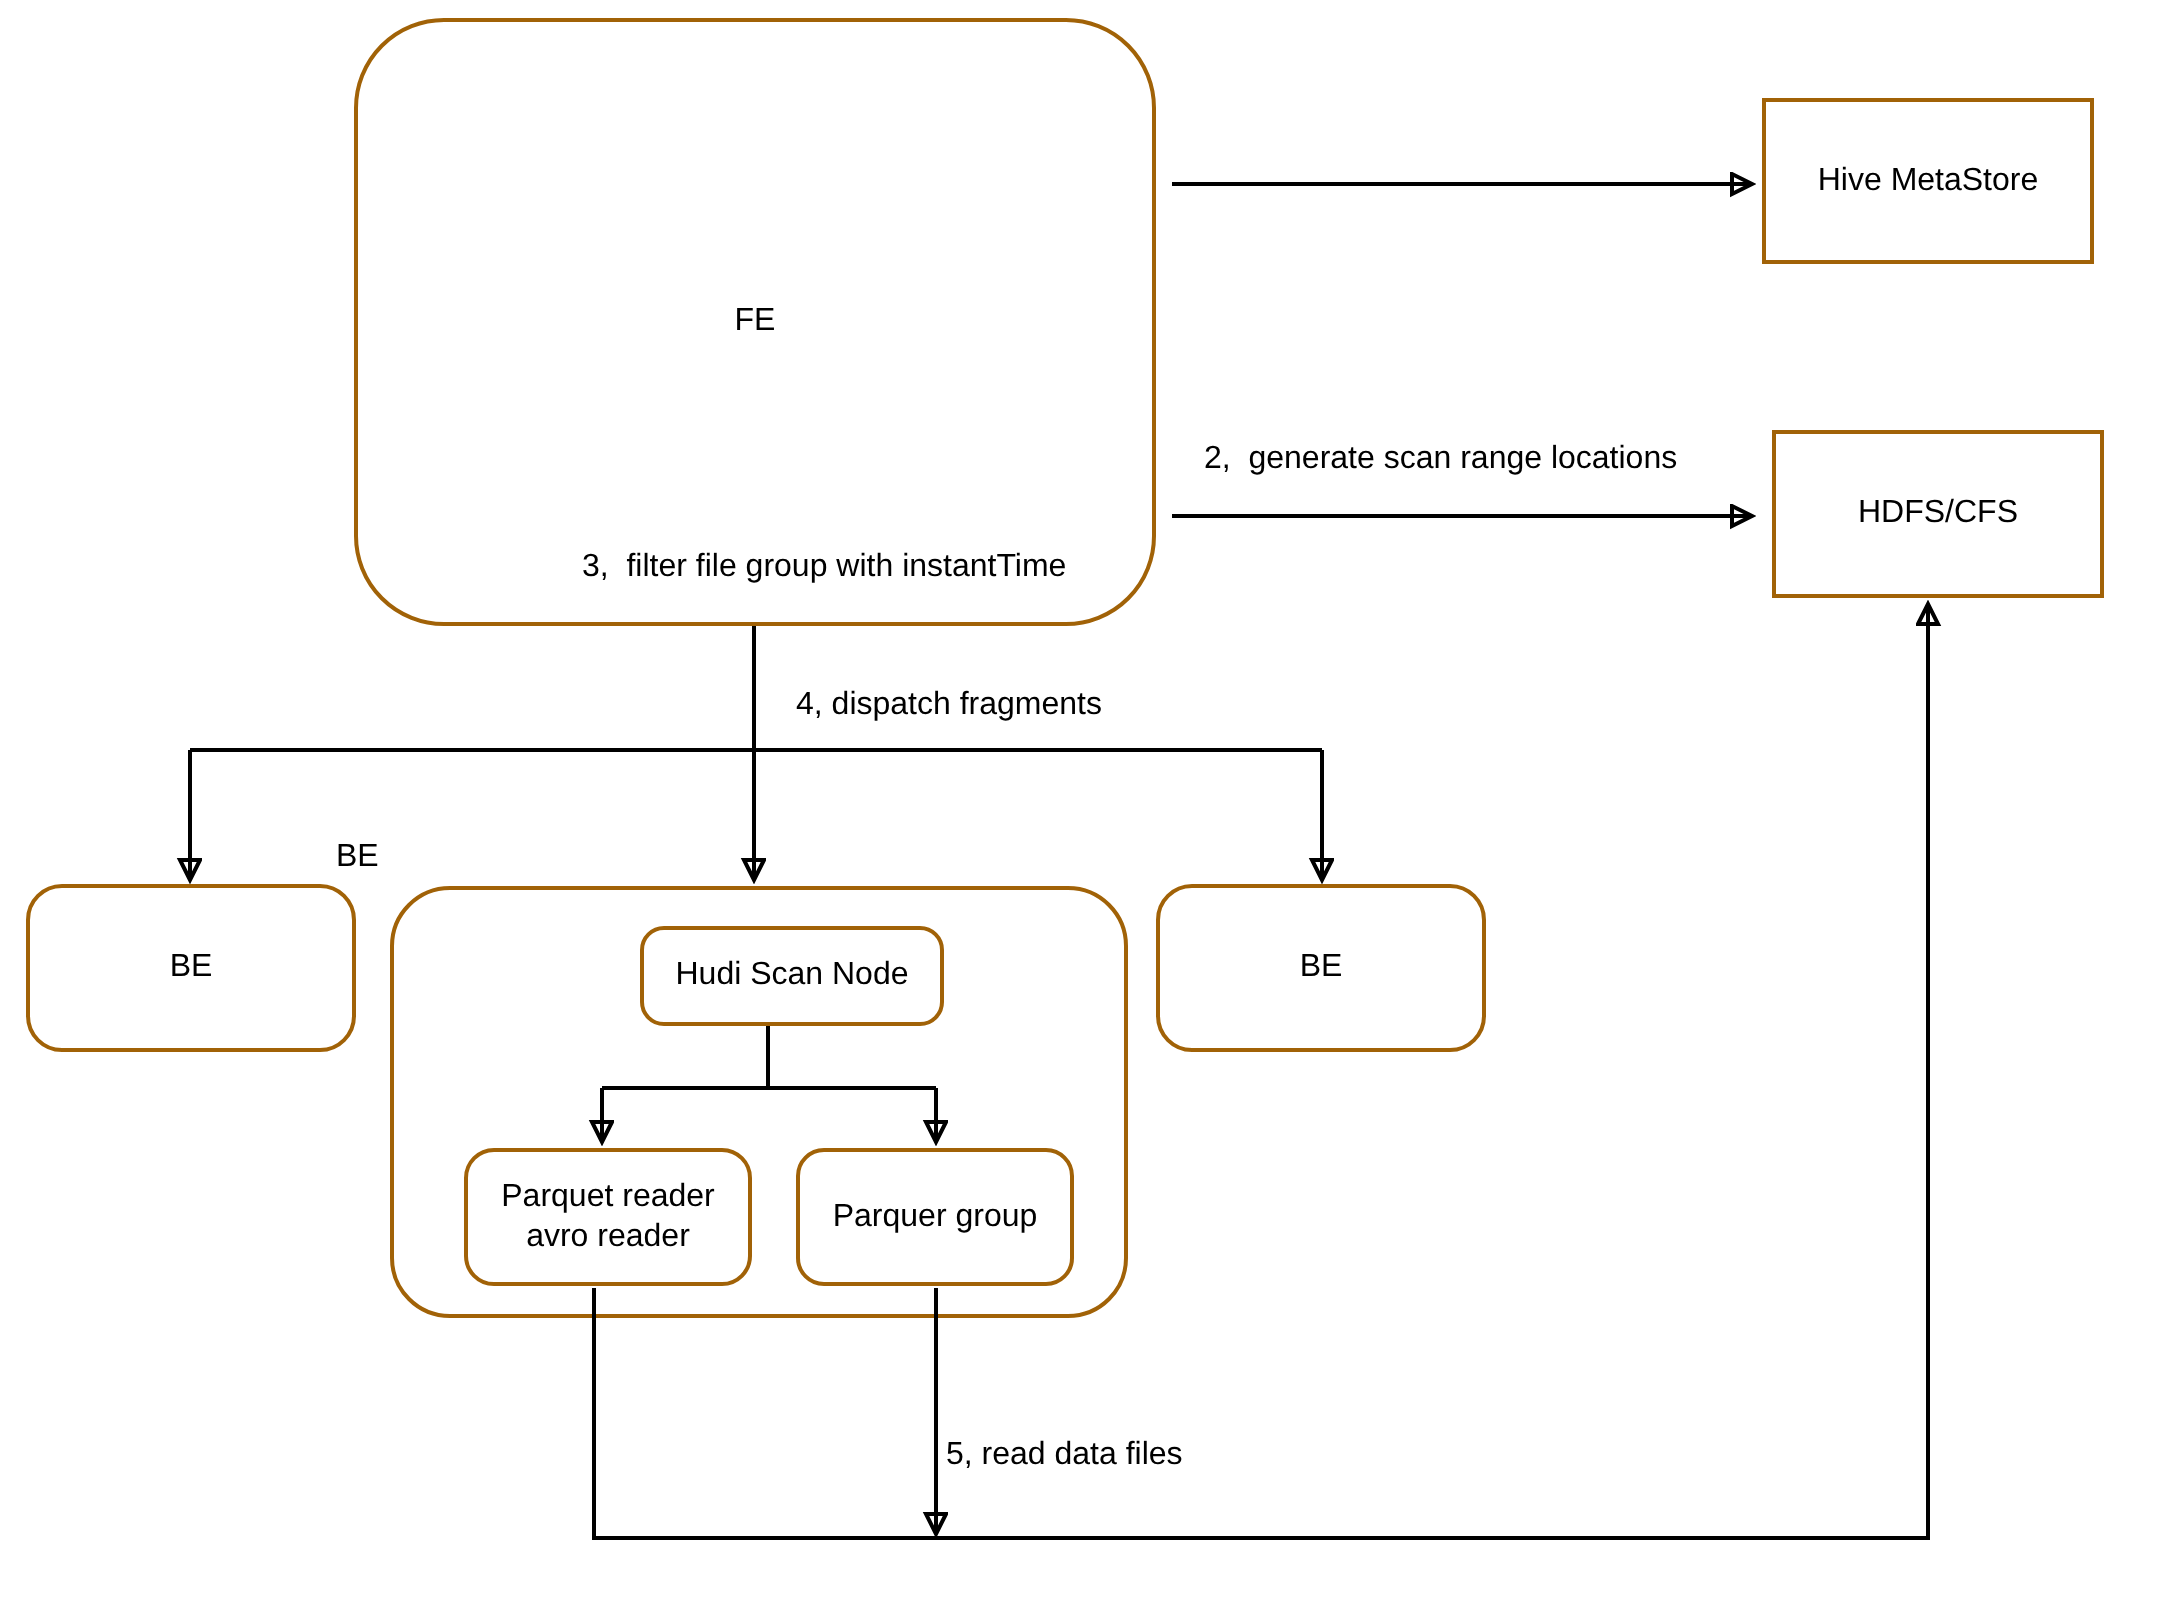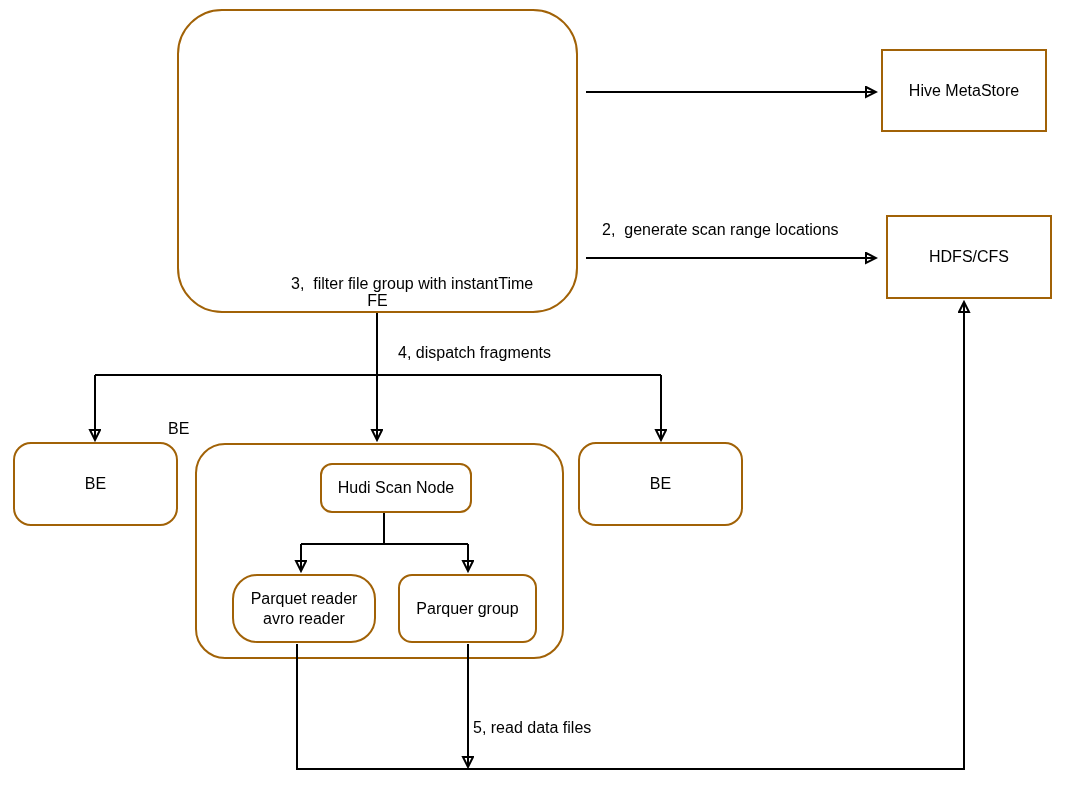--- a/index.html
+++ b/index.html
@@ -24,28 +24,28 @@
     font-size: 16px;
     line-height: 1.25;
   }
   .node.transparent { background: transparent; }
   .edge-label {
     position: absolute;
     font-size: 16px;
     white-space: pre;
     line-height: 1.2;
   }
-  #fe-node        { left: 177px; top: 9px;   width: 401px; height: 304px; border-radius: 45px; align-items: flex-end; }
+  #fe-node        { left: 177px; top: 9px;   width: 401px; height: 304px; border-radius: 45px; }
   #hive-node      { left: 881px; top: 49px;  width: 166px; height: 83px;  border-radius: 0; }
   #hdfs-node      { left: 840px; top: 215px; width: 166px; height: 84px;  border-radius: 0; margin-left: 46px; }
   #be-left-node   { left: 13px;  top: 442px; width: 165px; height: 84px;  border-radius: 18px; }
   #be-right-node  { left: 578px; top: 442px; width: 165px; height: 84px;  border-radius: 18px; }
   #be-group-node  { left: 195px; top: 443px; width: 369px; height: 216px; border-radius: 30px; }
   #hudi-scan-node { left: 320px; top: 463px; width: 152px; height: 50px;  border-radius: 12px; }
-  #parquet-avro-node { left: 232px; top: 574px; width: 144px; height: 69px; border-radius: 25px; flex-direction: column; }
+  #parquet-avro-node { left: 232px; top: 574px; width: 144px; height: 69px; border-radius: 15px; flex-direction: column; }
   #parquer-node   { left: 398px; top: 574px; width: 139px; height: 69px;  border-radius: 14px; }
 
   #edge-label-1   { left: 595px; top: 53px; }
   #edge-label-2   { left: 602px; top: 220px; }
   #fe-step3-note  { left: 291px; top: 274px; }
   #edge-label-4   { left: 398px; top: 343px; }
   #edge-label-5   { left: 473px; top: 699px; margin-top: 19px; }
   #be-group-tag   { left: 168px; top: 419px; }
 
   #connector-layer {

